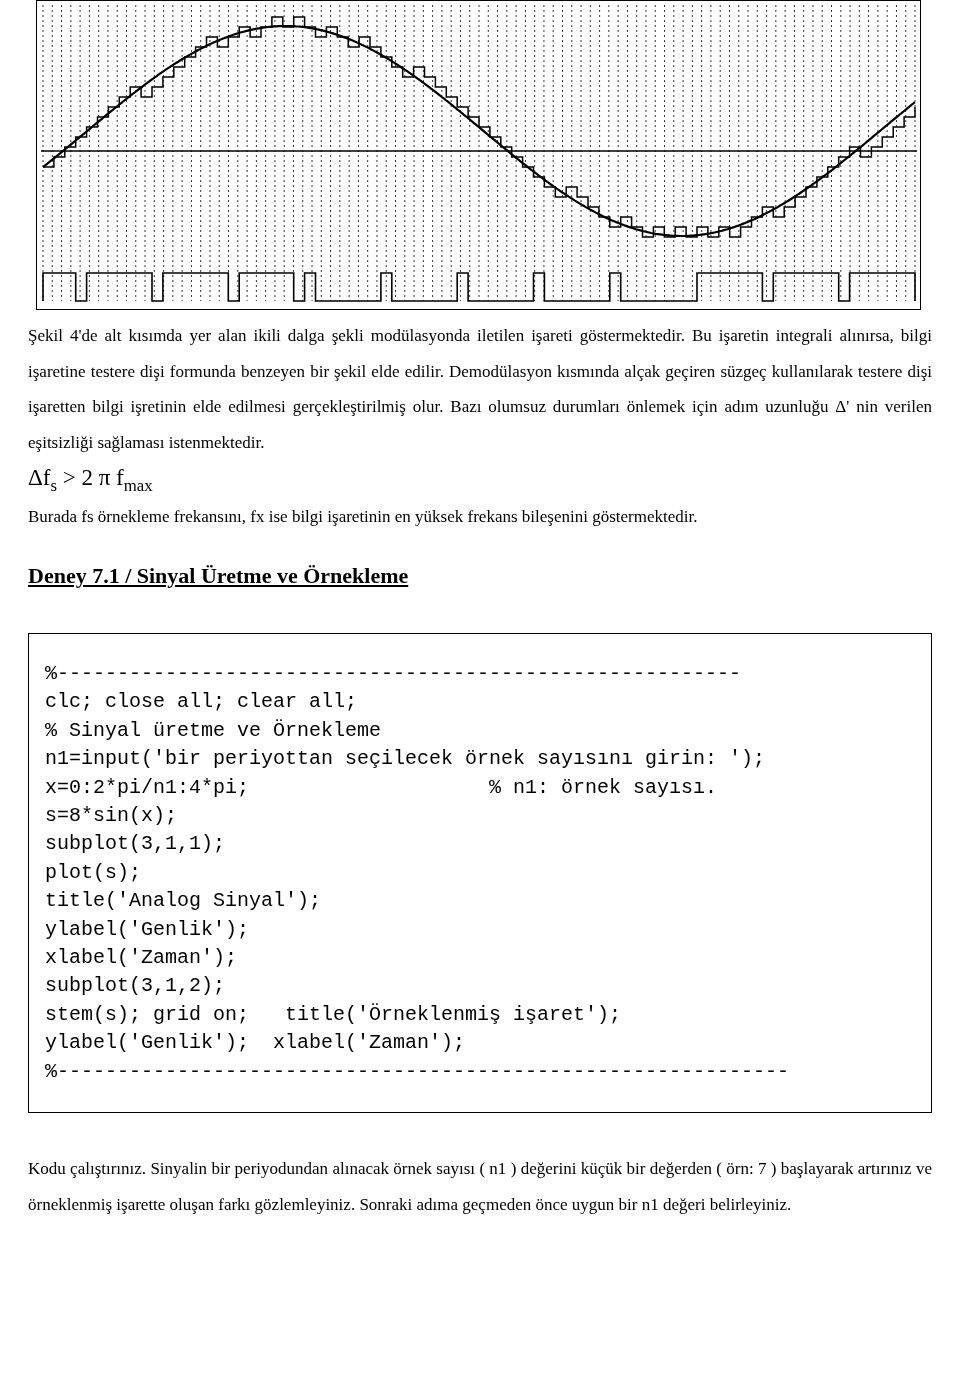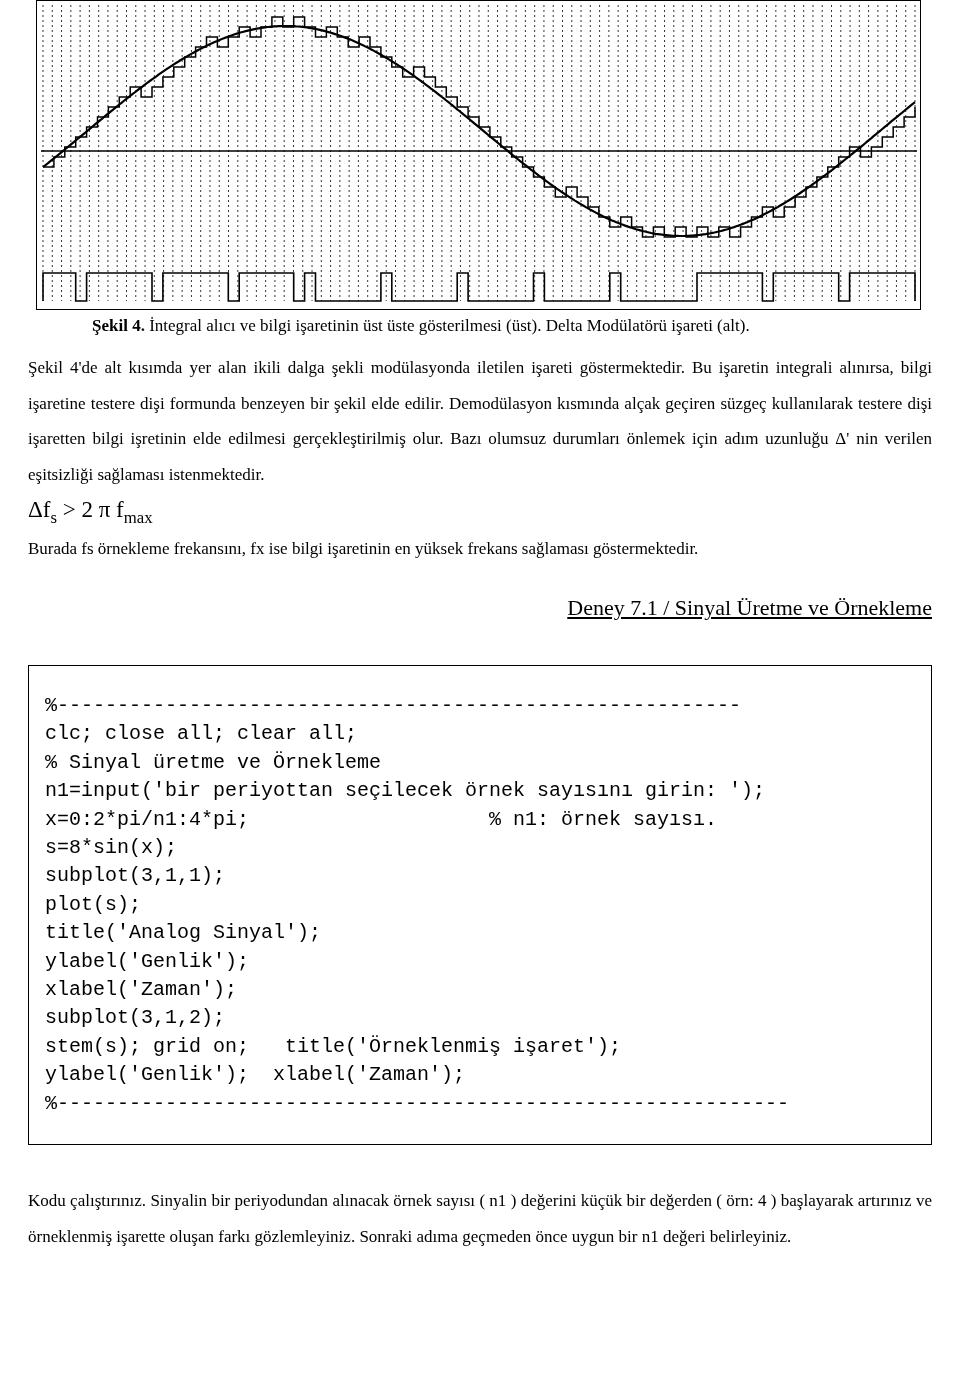--- a/index.html
+++ b/index.html
@@ -33,25 +33,24 @@
       text-align: justify;
       line-height: 2.1;
       margin-bottom: 4px;
     }
     .formula {
       margin: 4px 0;
       font-size: 23px;
     }
     .sub { vertical-align: sub; font-size: 0.73em; }
     .section-heading {
-      font-weight: normal;
+      font-weight: bold;
       text-decoration: underline;
       font-size: 22px;
       margin: 28px 0 28px 0;
-      text-align: right;
     }
     .code-box {
       border: 1px solid #000;
       padding: 26px 16px 26px 16px;
       margin: 44px 0 38px 0;
       font-family: 'Courier New', Courier, monospace;
       font-size: 20px;
       line-height: 1.42;
       white-space: pre;
       overflow: hidden;
@@ -173,44 +172,41 @@
 
       <line x1="4" y1="150" x2="880" y2="150" stroke="#000" stroke-width="1.6"></line>
 
       <path id="sine-smooth" fill="none" stroke="#000" stroke-width="2.2" d="M6.0,166.0 L8.2,164.3 L10.4,162.6 L12.5,160.8 L14.7,159.1 L16.9,157.4 L19.1,155.6 L21.3,153.8 L23.4,152.1 L25.6,150.3 L27.8,148.5 L30.0,146.7 L32.2,144.9 L34.3,143.1 L36.5,141.3 L38.7,139.5 L40.9,137.7 L43.1,135.9 L45.2,134.1 L47.4,132.3 L49.6,130.5 L51.8,128.7 L54.0,126.8 L56.1,125.0 L58.3,123.2 L60.5,121.4 L62.7,119.6 L64.9,117.8 L67.0,116.0 L69.2,114.2 L71.4,112.4 L73.6,110.6 L75.8,108.8 L77.9,107.1 L80.1,105.3 L82.3,103.5 L84.5,101.8 L86.7,100.0 L88.8,98.3 L91.0,96.6 L93.2,94.9 L95.4,93.2 L97.6,91.5 L99.7,89.8 L101.9,88.1 L104.1,86.5 L106.3,84.8 L108.5,83.2 L110.6,81.6 L112.8,80.0 L115.0,78.4 L117.2,76.8 L119.4,75.3 L121.5,73.7 L123.7,72.2 L125.9,70.7 L128.1,69.2 L130.3,67.7 L132.4,66.3 L134.6,64.8 L136.8,63.4 L139.0,62.0 L141.2,60.7 L143.3,59.3 L145.5,58.0 L147.7,56.7 L149.9,55.4 L152.1,54.1 L154.2,52.9 L156.4,51.7 L158.6,50.5 L160.8,49.3 L163.0,48.1 L165.1,47.0 L167.3,45.9 L169.5,44.8 L171.7,43.8 L173.9,42.8 L176.0,41.8 L178.2,40.8 L180.4,39.9 L182.6,38.9 L184.8,38.1 L186.9,37.2 L189.1,36.4 L191.3,35.5 L193.5,34.8 L195.7,34.0 L197.8,33.3 L200.0,32.6 L202.2,31.9 L204.4,31.3 L206.6,30.7 L208.7,30.1 L210.9,29.6 L213.1,29.1 L215.3,28.6 L217.5,28.1 L219.6,27.7 L221.8,27.3 L224.0,26.9 L226.2,26.6 L228.4,26.3 L230.5,26.0 L232.7,25.8 L234.9,25.6 L237.1,25.4 L239.3,25.3 L241.4,25.2 L243.6,25.1 L245.8,25.0 L248.0,25.0 L250.2,25.0 L252.3,25.1 L254.5,25.1 L256.7,25.2 L258.9,25.4 L261.1,25.5 L263.2,25.7 L265.4,26.0 L267.6,26.2 L269.8,26.5 L272.0,26.8 L274.1,27.2 L276.3,27.6 L278.5,28.0 L280.7,28.4 L282.9,28.9 L285.0,29.4 L287.2,29.9 L289.4,30.5 L291.6,31.1 L293.8,31.7 L295.9,32.4 L298.1,33.1 L300.3,33.8 L302.5,34.5 L304.7,35.3 L306.8,36.1 L309.0,36.9 L311.2,37.8 L313.4,38.6 L315.6,39.6 L317.7,40.5 L319.9,41.5 L322.1,42.4 L324.3,43.5 L326.5,44.5 L328.6,45.6 L330.8,46.6 L333.0,47.8 L335.2,48.9 L337.4,50.1 L339.5,51.3 L341.7,52.5 L343.9,53.7 L346.1,55.0 L348.3,56.2 L350.4,57.5 L352.6,58.9 L354.8,60.2 L357.0,61.6 L359.2,63.0 L361.3,64.4 L363.5,65.8 L365.7,67.2 L367.9,68.7 L370.1,70.2 L372.2,71.7 L374.4,73.2 L376.6,74.7 L378.8,76.3 L381.0,77.9 L383.1,79.4 L385.3,81.0 L387.5,82.7 L389.7,84.3 L391.9,85.9 L394.0,87.6 L396.2,89.2 L398.4,90.9 L400.6,92.6 L402.8,94.3 L404.9,96.0 L407.1,97.7 L409.3,99.5 L411.5,101.2 L413.7,103.0 L415.8,104.7 L418.0,106.5 L420.2,108.3 L422.4,110.0 L424.6,111.8 L426.7,113.6 L428.9,115.4 L431.1,117.2 L433.3,119.0 L435.5,120.8 L437.6,122.6 L439.8,124.4 L442.0,126.2 L444.2,128.1 L446.4,129.9 L448.5,131.7 L450.7,133.5 L452.9,135.3 L455.1,137.1 L457.3,138.9 L459.4,140.7 L461.6,142.5 L463.8,144.3 L466.0,146.1 L468.2,147.9 L470.3,149.7 L472.5,151.5 L474.7,153.3 L476.9,155.0 L479.1,156.8 L481.2,158.5 L483.4,160.3 L485.6,162.0 L487.8,163.7 L490.0,165.4 L492.1,167.1 L494.3,168.8 L496.5,170.5 L498.7,172.2 L500.9,173.8 L503.0,175.5 L505.2,177.1 L507.4,178.7 L509.6,180.3 L511.8,181.9 L513.9,183.5 L516.1,185.0 L518.3,186.6 L520.5,188.1 L522.7,189.6 L524.8,191.1 L527.0,192.5 L529.2,194.0 L531.4,195.4 L533.6,196.8 L535.7,198.2 L537.9,199.6 L540.1,200.9 L542.3,202.3 L544.5,203.6 L546.6,204.8 L548.8,206.1 L551.0,207.3 L553.2,208.6 L555.4,209.8 L557.5,210.9 L559.7,212.1 L561.9,213.2 L564.1,214.3 L566.3,215.4 L568.4,216.4 L570.6,217.4 L572.8,218.4 L575.0,219.4 L577.2,220.3 L579.3,221.2 L581.5,222.1 L583.7,223.0 L585.9,223.8 L588.1,224.6 L590.2,225.4 L592.4,226.1 L594.6,226.8 L596.8,227.5 L599.0,228.2 L601.1,228.8 L603.3,229.4 L605.5,230.0 L607.7,230.5 L609.9,231.0 L612.0,231.5 L614.2,232.0 L616.4,232.4 L618.6,232.8 L620.8,233.1 L622.9,233.4 L625.1,233.7 L627.3,234.0 L629.5,234.2 L631.7,234.4 L633.8,234.6 L636.0,234.8 L638.2,234.9 L640.4,234.9 L642.6,235.0 L644.7,235.0 L646.9,235.0 L649.1,234.9 L651.3,234.9 L653.5,234.7 L655.6,234.6 L657.8,234.4 L660.0,234.2 L662.2,234.0 L664.4,233.7 L666.5,233.4 L668.7,233.1 L670.9,232.7 L673.1,232.4 L675.3,231.9 L677.4,231.5 L679.6,231.0 L681.8,230.5 L684.0,230.0 L686.2,229.4 L688.3,228.8 L690.5,228.2 L692.7,227.5 L694.9,226.8 L697.1,226.1 L699.2,225.3 L701.4,224.6 L703.6,223.8 L705.8,222.9 L708.0,222.1 L710.1,221.2 L712.3,220.3 L714.5,219.3 L716.7,218.4 L718.9,217.4 L721.0,216.4 L723.2,215.3 L725.4,214.2 L727.6,213.1 L729.8,212.0 L731.9,210.9 L734.1,209.7 L736.3,208.5 L738.5,207.3 L740.7,206.1 L742.8,204.8 L745.0,203.5 L747.2,202.2 L749.4,200.9 L751.6,199.5 L753.7,198.2 L755.9,196.8 L758.1,195.4 L760.3,193.9 L762.5,192.5 L764.6,191.0 L766.8,189.5 L769.0,188.0 L771.2,186.5 L773.4,185.0 L775.5,183.4 L777.7,181.9 L779.9,180.3 L782.1,178.7 L784.3,177.1 L786.4,175.4 L788.6,173.8 L790.8,172.1 L793.0,170.5 L795.2,168.8 L797.3,167.1 L799.5,165.4 L801.7,163.7 L803.9,161.9 L806.1,160.2 L808.2,158.5 L810.4,156.7 L812.6,155.0 L814.8,153.2 L817.0,151.4 L819.1,149.6 L821.3,147.9 L823.5,146.1 L825.7,144.3 L827.9,142.5 L830.0,140.7 L832.2,138.9 L834.4,137.1 L836.6,135.2 L838.8,133.4 L840.9,131.6 L843.1,129.8 L845.3,128.0 L847.5,126.2 L849.7,124.4 L851.8,122.6 L854.0,120.7 L856.2,118.9 L858.4,117.1 L860.6,115.3 L862.7,113.5 L864.9,111.8 L867.1,110.0 L869.3,108.2 L871.5,106.4 L873.6,104.7 L875.8,102.9 L878.0,101.2 "></path>
 
       <path id="sine-stair" fill="none" stroke="#000" stroke-width="1.5" d="M6,166.0 L16.9,166.0 L16.9,156.0 L27.8,156.0 L27.8,146.0 L38.7,146.0 L38.7,136.0 L49.6,136.0 L49.6,126.0 L60.5,126.0 L60.5,116.0 L71.4,116.0 L71.4,106.0 L82.3,106.0 L82.3,96.0 L93.2,96.0 L93.2,86.0 L104.1,86.0 L104.1,96.0 L115.0,96.0 L115.0,86.0 L125.9,86.0 L125.9,76.0 L136.8,76.0 L136.8,66.0 L147.7,66.0 L147.7,56.0 L158.6,56.0 L158.6,46.0 L169.5,46.0 L169.5,36.0 L180.4,36.0 L180.4,46.0 L191.3,46.0 L191.3,36.0 L202.2,36.0 L202.2,26.0 L213.1,26.0 L213.1,36.0 L224.0,36.0 L224.0,26.0 L234.9,26.0 L234.9,16.0 L245.8,16.0 L245.8,26.0 L256.7,26.0 L256.7,16.0 L267.6,16.0 L267.6,26.0 L278.5,26.0 L278.5,36.0 L289.4,36.0 L289.4,26.0 L300.3,26.0 L300.3,36.0 L311.2,36.0 L311.2,46.0 L322.1,46.0 L322.1,36.0 L333.0,36.0 L333.0,46.0 L343.9,46.0 L343.9,56.0 L354.8,56.0 L354.8,66.0 L365.7,66.0 L365.7,76.0 L376.6,76.0 L376.6,66.0 L387.5,66.0 L387.5,76.0 L398.4,76.0 L398.4,86.0 L409.3,86.0 L409.3,96.0 L420.2,96.0 L420.2,106.0 L431.1,106.0 L431.1,116.0 L442.0,116.0 L442.0,126.0 L452.9,126.0 L452.9,136.0 L463.8,136.0 L463.8,146.0 L474.7,146.0 L474.7,156.0 L485.6,156.0 L485.6,166.0 L496.5,166.0 L496.5,176.0 L507.4,176.0 L507.4,186.0 L518.3,186.0 L518.3,196.0 L529.2,196.0 L529.2,186.0 L540.1,186.0 L540.1,196.0 L551.0,196.0 L551.0,206.0 L561.9,206.0 L561.9,216.0 L572.8,216.0 L572.8,226.0 L583.7,226.0 L583.7,216.0 L594.6,216.0 L594.6,226.0 L605.5,226.0 L605.5,236.0 L616.4,236.0 L616.4,226.0 L627.3,226.0 L627.3,236.0 L638.2,236.0 L638.2,226.0 L649.1,226.0 L649.1,236.0 L660.0,236.0 L660.0,226.0 L670.9,226.0 L670.9,236.0 L681.8,236.0 L681.8,226.0 L692.7,226.0 L692.7,236.0 L703.6,236.0 L703.6,226.0 L714.5,226.0 L714.5,216.0 L725.4,216.0 L725.4,206.0 L736.3,206.0 L736.3,216.0 L747.2,216.0 L747.2,206.0 L758.1,206.0 L758.1,196.0 L769.0,196.0 L769.0,186.0 L779.9,186.0 L779.9,176.0 L790.8,176.0 L790.8,166.0 L801.7,166.0 L801.7,156.0 L812.6,156.0 L812.6,146.0 L823.5,146.0 L823.5,156.0 L834.4,156.0 L834.4,146.0 L845.3,146.0 L845.3,136.0 L856.2,136.0 L856.2,126.0 L867.1,126.0 L867.1,116.0 L878.0,116.0 L878.0,106.0 "></path>
 
       <path id="pulse" fill="none" stroke="#000" stroke-width="1.6" d="M6,300 L6.0,300 L6.0,272 L16.9,272 L16.9,272 L27.8,272 L27.8,272 L38.7,272 L38.7,300 L49.6,300 L49.6,272 L60.5,272 L60.5,272 L71.4,272 L71.4,272 L82.3,272 L82.3,272 L93.2,272 L93.2,272 L104.1,272 L104.1,272 L115.0,272 L115.0,300 L125.9,300 L125.9,272 L136.8,272 L136.8,272 L147.7,272 L147.7,272 L158.6,272 L158.6,272 L169.5,272 L169.5,272 L180.4,272 L180.4,272 L191.3,272 L191.3,300 L202.2,300 L202.2,272 L213.1,272 L213.1,272 L224.0,272 L224.0,272 L234.9,272 L234.9,272 L245.8,272 L245.8,272 L256.7,272 L256.7,300 L267.6,300 L267.6,272 L278.5,272 L278.5,300 L289.4,300 L289.4,300 L300.3,300 L300.3,300 L311.2,300 L311.2,300 L322.1,300 L322.1,300 L333.0,300 L333.0,300 L343.9,300 L343.9,272 L354.8,272 L354.8,300 L365.7,300 L365.7,300 L376.6,300 L376.6,300 L387.5,300 L387.5,300 L398.4,300 L398.4,300 L409.3,300 L409.3,300 L420.2,300 L420.2,272 L431.1,272 L431.1,300 L442.0,300 L442.0,300 L452.9,300 L452.9,300 L463.8,300 L463.8,300 L474.7,300 L474.7,300 L485.6,300 L485.6,300 L496.5,300 L496.5,272 L507.4,272 L507.4,300 L518.3,300 L518.3,300 L529.2,300 L529.2,300 L540.1,300 L540.1,300 L551.0,300 L551.0,300 L561.9,300 L561.9,300 L572.8,300 L572.8,272 L583.7,272 L583.7,300 L594.6,300 L594.6,300 L605.5,300 L605.5,300 L616.4,300 L616.4,300 L627.3,300 L627.3,300 L638.2,300 L638.2,300 L649.1,300 L649.1,300 L660.0,300 L660.0,272 L670.9,272 L670.9,272 L681.8,272 L681.8,272 L692.7,272 L692.7,272 L703.6,272 L703.6,272 L714.5,272 L714.5,272 L725.4,272 L725.4,300 L736.3,300 L736.3,272 L747.2,272 L747.2,272 L758.1,272 L758.1,272 L769.0,272 L769.0,272 L779.9,272 L779.9,272 L790.8,272 L790.8,272 L801.7,272 L801.7,300 L812.6,300 L812.6,272 L823.5,272 L823.5,272 L834.4,272 L834.4,272 L845.3,272 L845.3,272 L856.2,272 L856.2,272 L867.1,272 L867.1,272 L878.0,272 L878.0,300 "></path>
     </svg>
   </div>
-  <div class="figure-caption">
-    <span class="bold">Şekil 4.</span><span> İntegral alıcı ve bilgi işaretinin üst üste gösterilmesi (üst). Delta Modülatörü işareti (alt).</span>
-  </div>
 </div>
 
 <p class="body-text">Şekil 4'de alt kısımda yer alan ikili dalga şekli modülasyonda iletilen işareti göstermektedir. Bu işaretin integrali alınırsa, bilgi işaretine testere dişi formunda benzeyen bir şekil elde edilir. Demodülasyon kısmında alçak geçiren süzgeç kullanılarak testere dişi işaretten bilgi işretinin elde edilmesi gerçekleştirilmiş olur. Bazı olumsuz durumları önlemek için adım uzunluğu Δ' nin verilen eşitsizliği sağlaması istenmektedir.</p>
 
 <p class="formula">
   Δf<span class="sub">s</span> &gt; 2 π f<span class="sub">max</span>
 </p>
 
-<p class="body-text">Burada fs örnekleme frekansını, fx ise bilgi işaretinin en yüksek frekans sağlaması göstermektedir.</p>
+<p class="body-text">Burada fs örnekleme frekansını, fx ise bilgi işaretinin en yüksek frekans bileşenini göstermektedir.</p>
 
 <h2 class="section-heading">Deney 7.1 / Sinyal Üretme ve Örnekleme</h2>
 
 <div class="code-box"><span id="code-content">%---------------------------------------------------------
 clc; close all; clear all;
 % Sinyal üretme ve Örnekleme
 n1=input('bir periyottan seçilecek örnek sayısını girin: ');
 x=0:2*pi/n1:4*pi;                    % n1: örnek sayısı.
 s=8*sin(x);
 subplot(3,1,1);
 plot(s);
 title('Analog Sinyal');
 ylabel('Genlik');
 xlabel('Zaman');
 subplot(3,1,2);
 stem(s); grid on;   title('Örneklenmiş işaret');
 ylabel('Genlik');  xlabel('Zaman');
 %-------------------------------------------------------------</span></div>
 
-<p class="closing-text">Kodu çalıştırınız. Sinyalin bir periyodundan alınacak örnek sayısı ( n1 ) değerini küçük bir değerden ( örn: 4 ) başlayarak artırınız ve örneklenmiş işarette oluşan farkı gözlemleyiniz. Sonraki adıma geçmeden önce uygun bir n1 değeri belirleyiniz.</p>
+<p class="closing-text">Kodu çalıştırınız. Sinyalin bir periyodundan alınacak örnek sayısı ( n1 ) değerini küçük bir değerden ( örn: 7 ) başlayarak artırınız ve örneklenmiş işarette oluşan farkı gözlemleyiniz. Sonraki adıma geçmeden önce uygun bir n1 değeri belirleyiniz.</p>
 
 </body></html>

